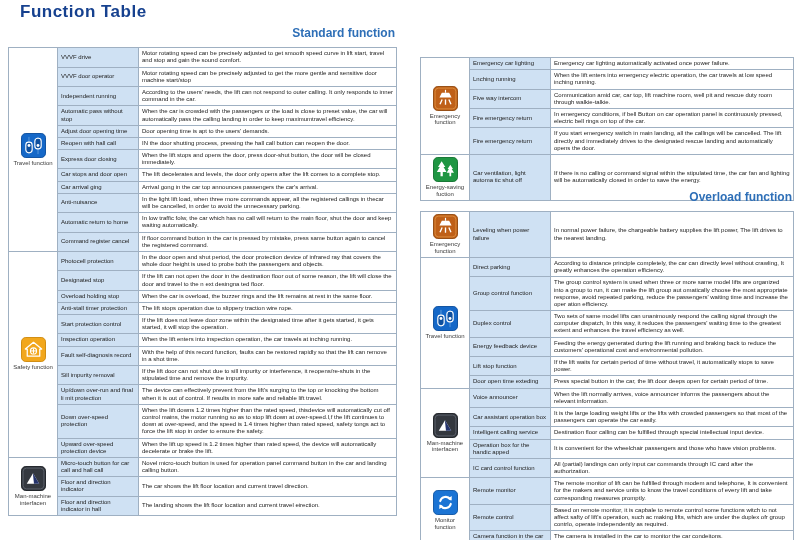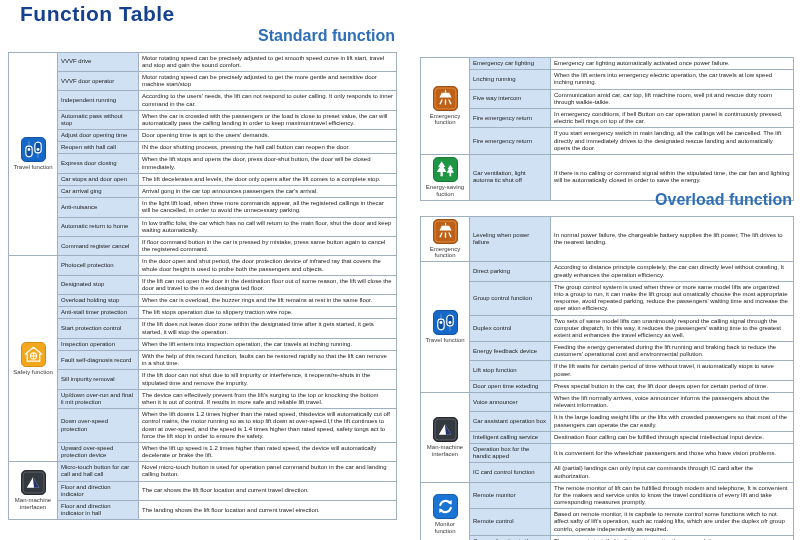--- a/index.html
+++ b/index.html
@@ -4,29 +4,29 @@
 <style>
   html,body{margin:0;padding:0;}
   body{
     width:800px;height:540px;position:relative;overflow:hidden;
     background:#ffffff;
     font-family:"Liberation Sans","DejaVu Sans",sans-serif;
     -webkit-font-smoothing:antialiased;
   }
   .page-title{
     position:absolute;left:20px;top:2px;
-    font-size:21px;font-weight:bold;letter-spacing:.5px;
+    font-size:17px;font-weight:bold;letter-spacing:.5px;
     color:#16418f;
   }
   .col{position:absolute;}
   #left-col{left:8px;top:27px;width:389px;}
   #right-col-1{left:420px;top:57px;width:374px;}
   #right-col-2{left:420px;top:191px;width:374px;}
   .section-heading{
-    text-align:right;font-size:16px;font-weight:bold;color:#2e6fb7;
+    text-align:right;font-size:12px;font-weight:bold;color:#2e6fb7;
     margin:0 2px 7px 0;line-height:1.1;
   }
   table.fn{
     border-collapse:collapse;width:100%;
     border:1px solid #6e7a88;
     table-layout:fixed;
   }
   table.fn td{
     border:1px solid #9fb0c2;
     vertical-align:middle;

